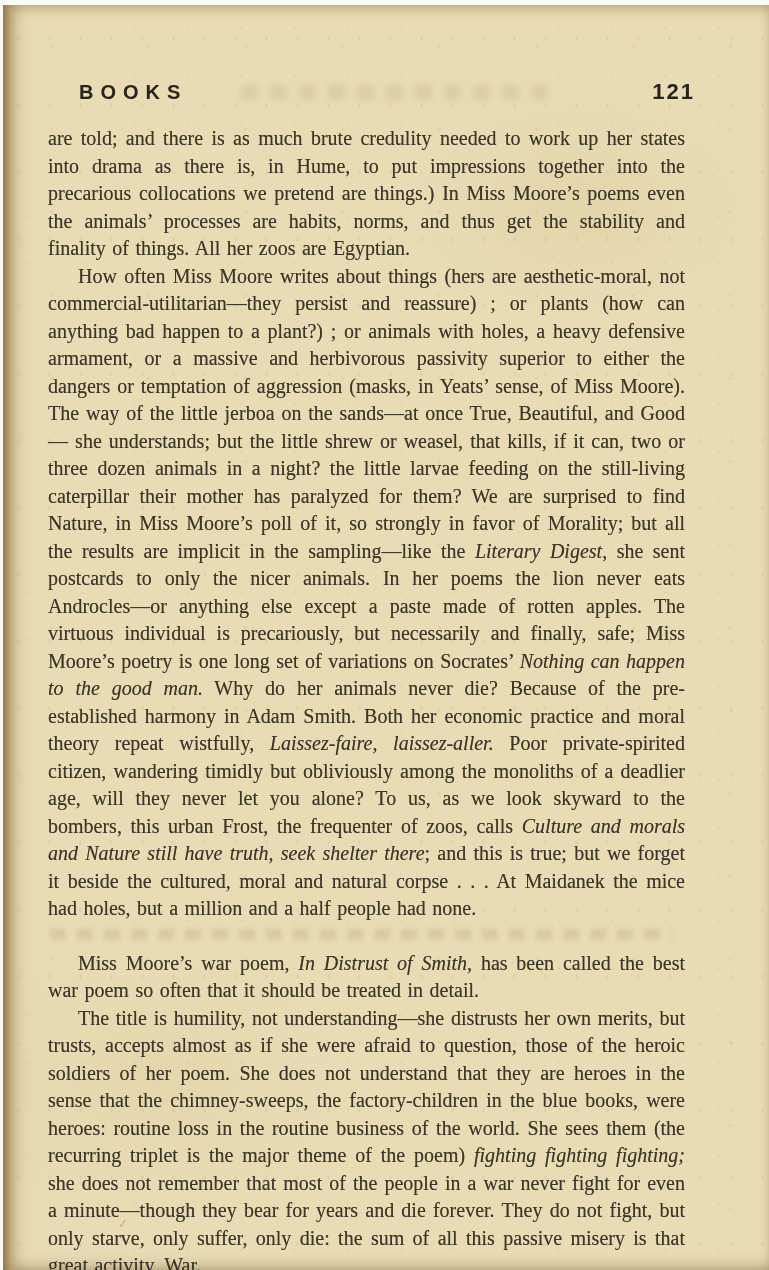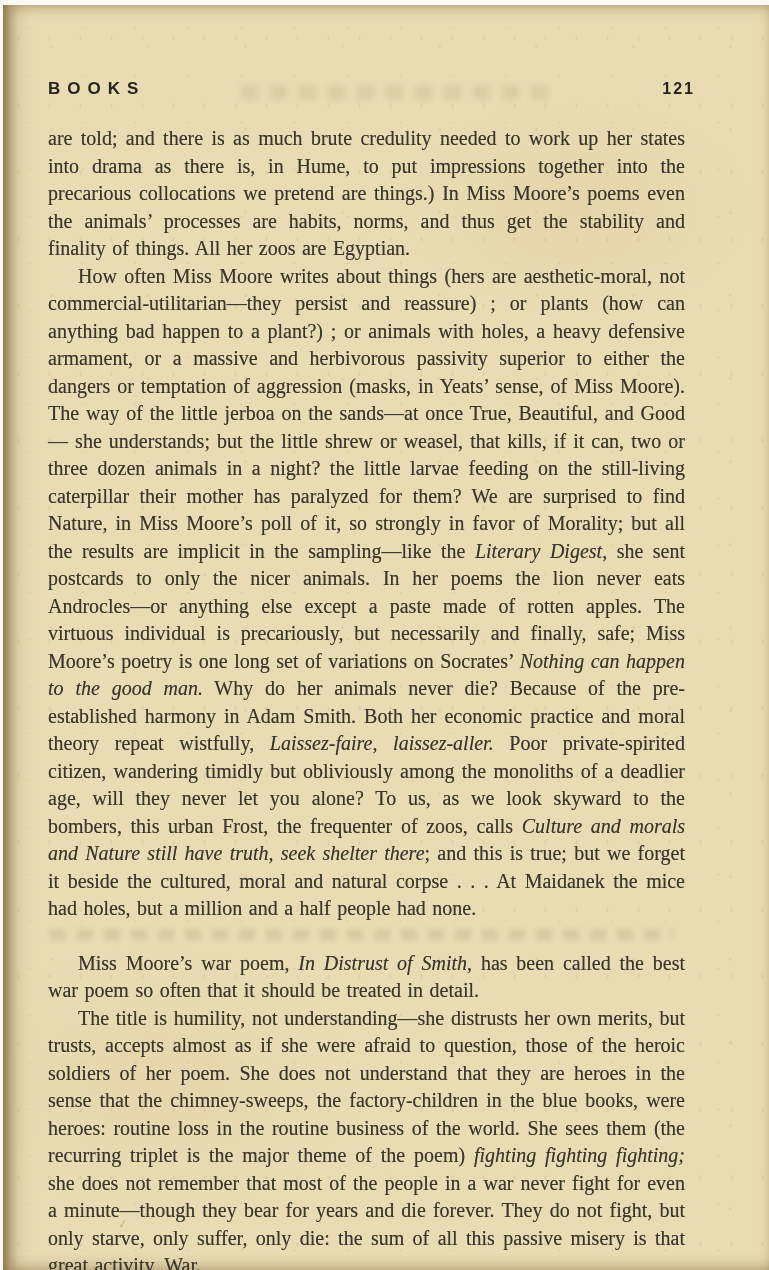--- a/index.html
+++ b/index.html
@@ -36,22 +36,22 @@
   }
   .gutter-shadow{
     position:absolute;left:0;top:0;bottom:0;width:14px;
     background:linear-gradient(90deg, rgba(140,115,70,.75), rgba(182,156,104,.45) 55%, rgba(182,156,104,0));
   }
   header{
     position:absolute;left:45px;right:74px;top:74px;
     display:flex;justify-content:space-between;align-items:baseline;
     font-family:"Liberation Sans",sans-serif;font-weight:bold;color:var(--header-ink);
   }
-  .running-head{font-size:17px;letter-spacing:7px;}
-  .page-number{font-size:16px;letter-spacing:2px;}
+  .running-head{font-size:20px;letter-spacing:7px;margin-left:31px;}
+  .page-number{font-size:22px;letter-spacing:2px;}
   .ghost{
     position:absolute;pointer-events:none;
     background:repeating-linear-gradient(90deg, rgba(122,98,56,.12) 0 17px, rgba(122,98,56,0) 17px 29px);
     filter:blur(3px);border-radius:4px;
   }
   .ghost-header{left:238px;top:80px;width:310px;height:15px;}
   main{
     position:absolute;left:45px;top:120px;width:637px;
     font-size:20px;line-height:27.5px;text-align:justify;
     color:var(--ink);word-spacing:1.5px;

